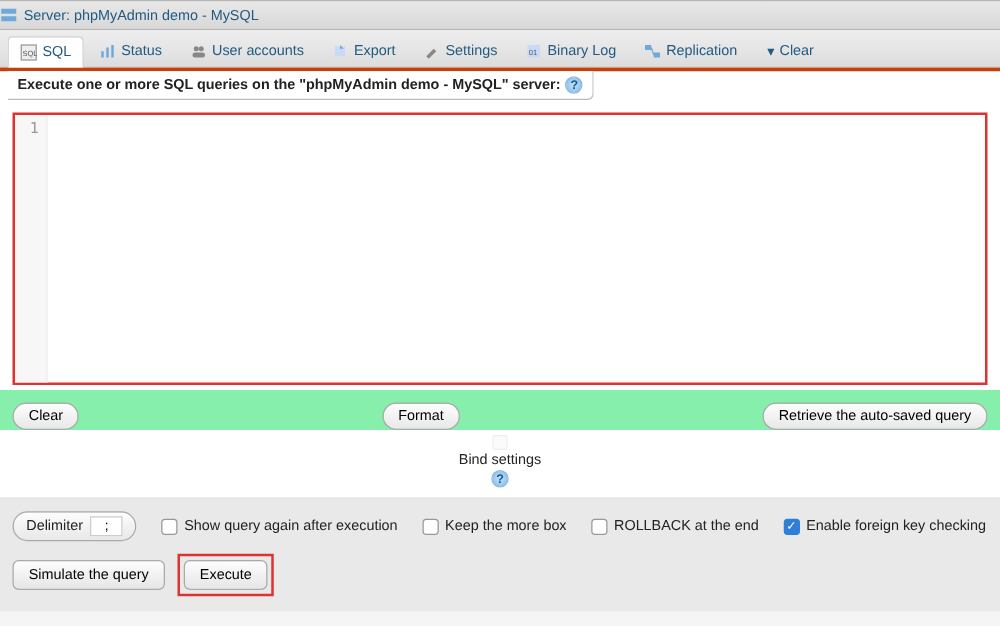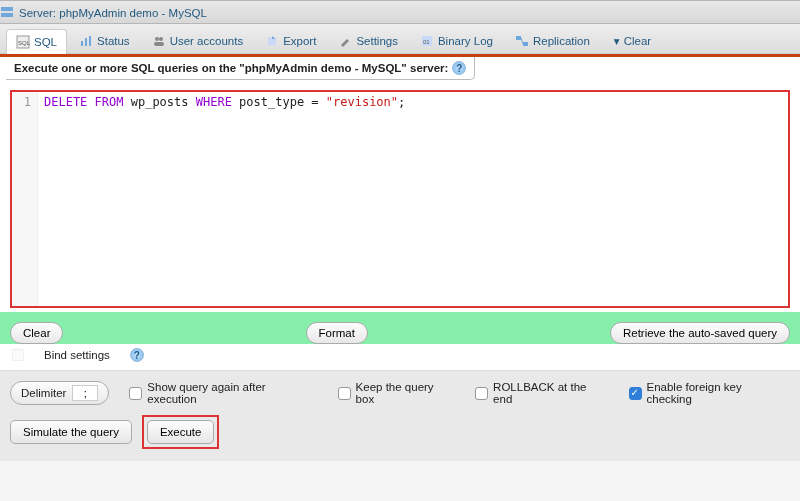--- a/index.html
+++ b/index.html
@@ -105,24 +105,25 @@
     background: linear-gradient(#fdfdfd,#e8e8e8);
     border: 1px solid #aaa;
     border-radius: 12px;
     padding: 4px 12px;
     font-size: 11.5px;
     cursor: pointer;
   }
   .bindrow {
     padding: 4px 12px 8px 12px;
     display:flex;
-    gap:20px;
+    gap:2px;
     align-items:center;
     background:#fff;
     border-bottom:1px solid #ddd;
+    flex-direction:column;
   }
   .bindcb {
     width:12px;height:12px;border:1px solid #eee;border-radius:2px;background:#fbfbfb;
   }
   .bottom {
     background: #e9e9e9;
     padding: 10px 10px 12px 10px;
   }
   .optrow {
     display:flex;
@@ -278,21 +279,20 @@
 <div class="main">
   <div class="query-title">
     <b>Execute one or more SQL queries on the "phpMyAdmin demo - MySQL" server:</b>
     <span class="help">?</span>
   </div>
 
   <div class="editor-wrap">
     <div class="gutter">
       <div>1</div>
     </div>
-    <div class="code"><span class="kw">DELETE FROM</span><span class="pl"> wp_posts </span><span class="kw">WHERE</span><span class="pl"> post_type = </span><span class="str">"revision"</span><span class="pl">;</span></div>
   </div>
 
   <div class="btnrow">
     <button class="btn">Clear</button>
     <button class="btn">Format</button>
     <button class="btn">Retrieve the auto-saved query</button>
   </div>
 </div>
 
 <div class="bindrow">
@@ -306,21 +306,21 @@
     <span class="delim-wrap">
       <span>Delimiter</span>
       <input class="delim-input" value=";" style="">
     </span>
     <label class="chk">
       <input type="checkbox" style="">
       <span>Show query again after execution</span>
     </label>
     <label class="chk">
       <input type="checkbox" style="">
-      <span>Keep the query box</span>
+      <span>Keep the more box</span>
     </label>
     <label class="chk">
       <input type="checkbox" style="">
       <span>ROLLBACK at the end</span>
     </label>
     <label class="chk">
       <input type="checkbox" checked="" style="">
       <span>Enable foreign key checking</span>
     </label>
   </div>

